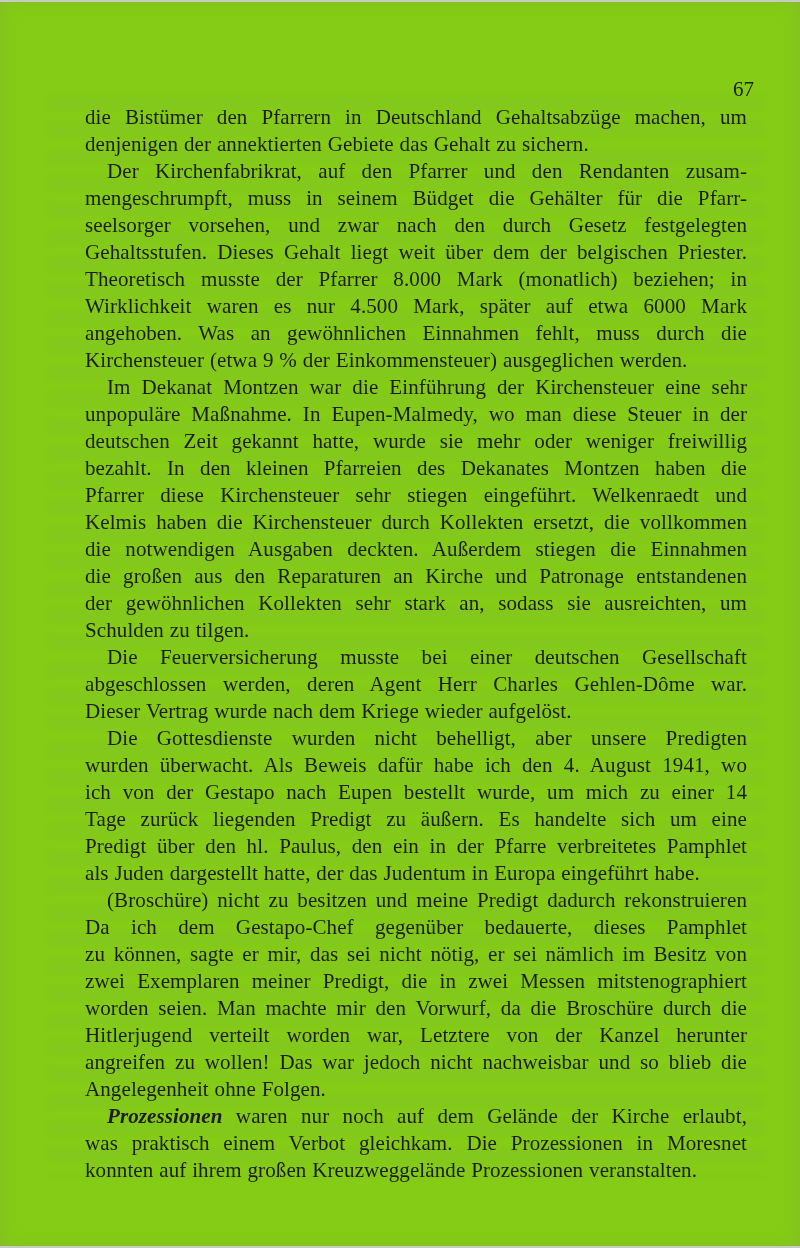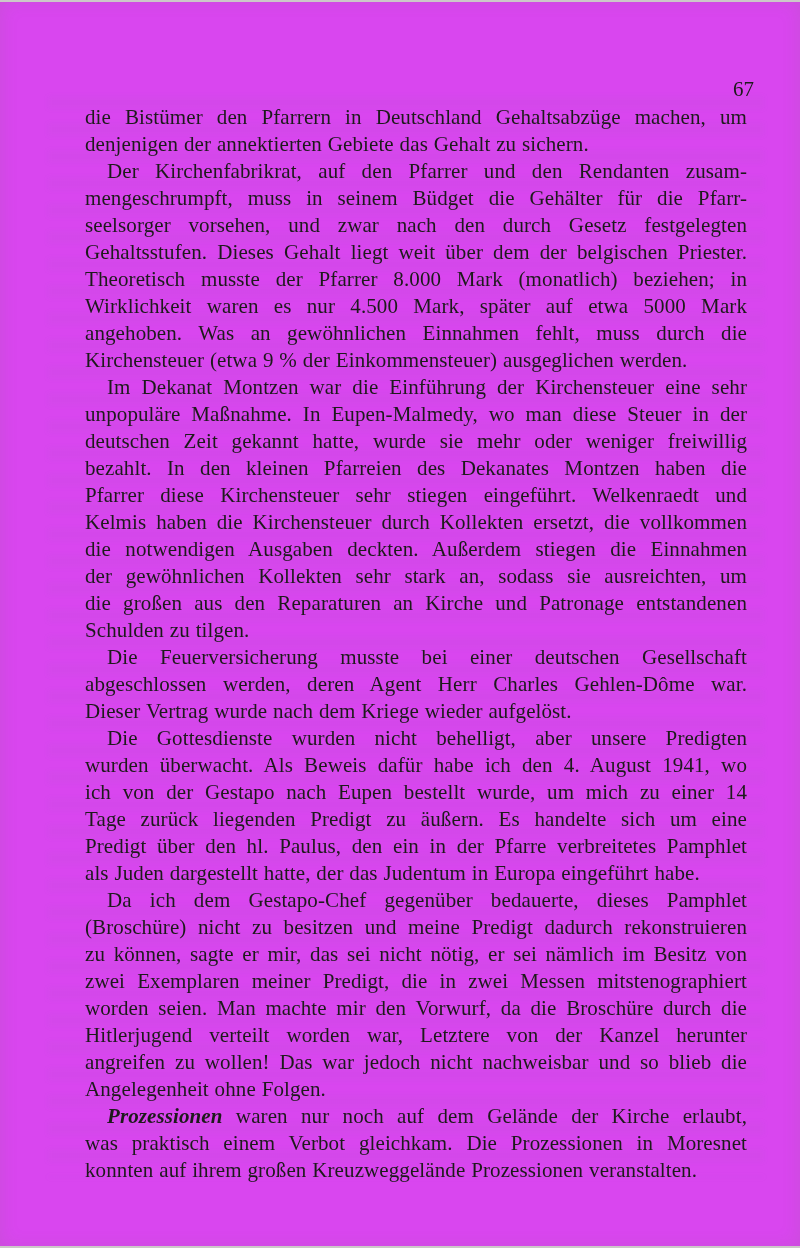--- a/index.html
+++ b/index.html
@@ -6,21 +6,21 @@
   html, body {
     margin: 0;
     padding: 0;
     background: #e9e7e6;
   }
   .page {
     position: relative;
     width: 800px;
     height: 1248px;
     margin: 0;
-    background: #d946ef;
+    background: #84cc16;
     color: #1d1b1b;
     font-family: "Liberation Serif", "DejaVu Serif", serif;
     overflow: hidden;
     box-shadow: inset 0 0 18px rgba(120,115,112,0.18);
   }
   
   .page::before, .page::after {
     content: "";
     position: absolute;
     left: 0;
@@ -88,52 +88,52 @@
       <div class="para">
         <div class="line">die Bistümer den Pfarrern in Deutschland Gehaltsabzüge machen, um</div>
         <div class="line last">denjenigen der annektierten Gebiete das Gehalt zu sichern.</div>
       </div>
       <div class="para indent">
         <div class="line">Der Kirchenfabrikrat, auf den Pfarrer und den Rendanten zusam-</div>
         <div class="line">mengeschrumpft, muss in seinem Büdget die Gehälter für die Pfarr-</div>
         <div class="line">seelsorger vorsehen, und zwar nach den durch Gesetz festgelegten</div>
         <div class="line">Gehaltsstufen. Dieses Gehalt liegt weit über dem der belgischen Priester.</div>
         <div class="line">Theoretisch musste der Pfarrer 8.000 Mark (monatlich) beziehen; in</div>
-        <div class="line">Wirklichkeit waren es nur 4.500 Mark, später auf etwa 5000 Mark</div>
+        <div class="line">Wirklichkeit waren es nur 4.500 Mark, später auf etwa 6000 Mark</div>
         <div class="line">angehoben. Was an gewöhnlichen Einnahmen fehlt, muss durch die</div>
         <div class="line last">Kirchensteuer (etwa 9 % der Einkommensteuer) ausgeglichen werden.</div>
       </div>
       <div class="para indent">
         <div class="line">Im Dekanat Montzen war die Einführung der Kirchensteuer eine sehr</div>
         <div class="line">unpopuläre Maßnahme. In Eupen-Malmedy, wo man diese Steuer in der</div>
         <div class="line">deutschen Zeit gekannt hatte, wurde sie mehr oder weniger freiwillig</div>
         <div class="line">bezahlt. In den kleinen Pfarreien des Dekanates Montzen haben die</div>
         <div class="line">Pfarrer diese Kirchensteuer sehr stiegen eingeführt. Welkenraedt und</div>
         <div class="line">Kelmis haben die Kirchensteuer durch Kollekten ersetzt, die vollkommen</div>
         <div class="line">die notwendigen Ausgaben deckten. Außerdem stiegen die Einnahmen</div>
+        <div class="line">die großen aus den Reparaturen an Kirche und Patronage entstandenen</div>
         <div class="line">der gewöhnlichen Kollekten sehr stark an, sodass sie ausreichten, um</div>
-        <div class="line">die großen aus den Reparaturen an Kirche und Patronage entstandenen</div>
         <div class="line last">Schulden zu tilgen.</div>
       </div>
       <div class="para indent">
         <div class="line">Die Feuerversicherung musste bei einer deutschen Gesellschaft</div>
         <div class="line">abgeschlossen werden, deren Agent Herr Charles Gehlen-Dôme war.</div>
         <div class="line last">Dieser Vertrag wurde nach dem Kriege wieder aufgelöst.</div>
       </div>
       <div class="para indent">
         <div class="line">Die Gottesdienste wurden nicht behelligt, aber unsere Predigten</div>
         <div class="line">wurden überwacht. Als Beweis dafür habe ich den 4. August 1941, wo</div>
         <div class="line">ich von der Gestapo nach Eupen bestellt wurde, um mich zu einer 14</div>
         <div class="line">Tage zurück liegenden Predigt zu äußern. Es handelte sich um eine</div>
         <div class="line">Predigt über den hl. Paulus, den ein in der Pfarre verbreitetes Pamphlet</div>
         <div class="line last">als Juden dargestellt hatte, der das Judentum in Europa eingeführt habe.</div>
       </div>
       <div class="para indent">
+        <div class="line">(Broschüre) nicht zu besitzen und meine Predigt dadurch rekonstruieren</div>
         <div class="line">Da ich dem Gestapo-Chef gegenüber bedauerte, dieses Pamphlet</div>
-        <div class="line">(Broschüre) nicht zu besitzen und meine Predigt dadurch rekonstruieren</div>
         <div class="line">zu können, sagte er mir, das sei nicht nötig, er sei nämlich im Besitz von</div>
         <div class="line">zwei Exemplaren meiner Predigt, die in zwei Messen mitstenographiert</div>
         <div class="line">worden seien. Man machte mir den Vorwurf, da die Broschüre durch die</div>
         <div class="line">Hitlerjugend verteilt worden war, Letztere von der Kanzel herunter</div>
         <div class="line">angreifen zu wollen! Das war jedoch nicht nachweisbar und so blieb die</div>
         <div class="line last">Angelegenheit ohne Folgen.</div>
       </div>
       <div class="para indent">
         <div class="line"><b>Prozessionen</b> waren nur noch auf dem Gelände der Kirche erlaubt,</div>
         <div class="line">was praktisch einem Verbot gleichkam. Die Prozessionen in Moresnet</div>

